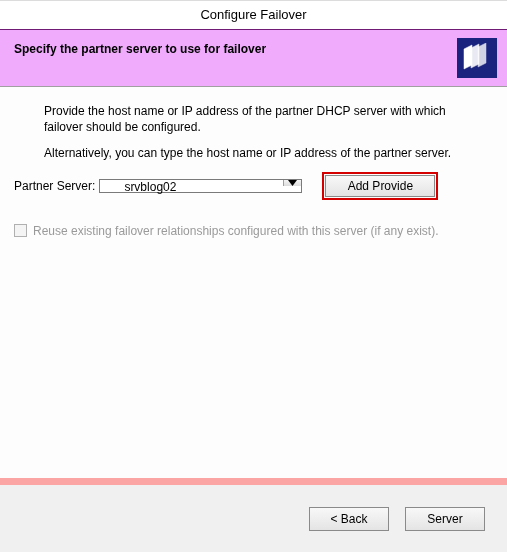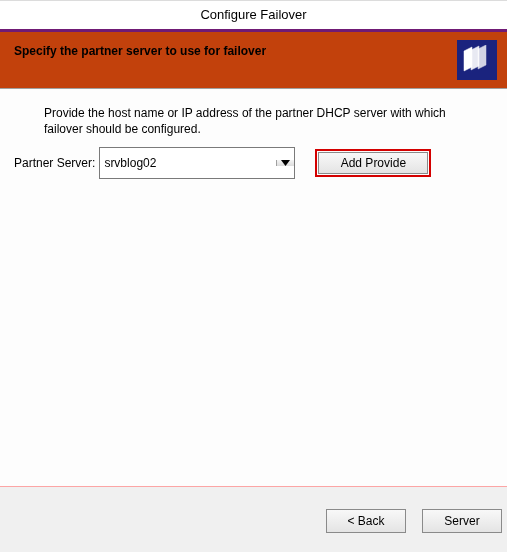--- a/index.html
+++ b/index.html
@@ -23,23 +23,23 @@
   .titlebar {
     height: 28px;
     line-height: 28px;
     text-align: center;
     font-size: 13px;
     color: #000;
     background: #fff;
   }
   .header {
     height: 56px;
-    border-top: 3px solid #701a75;
+    border-top: 1px solid #701a75;
     border-bottom: 1px solid #a0a0a0;
-    background: #c2410c;
+    background: #f0abfc;
     position: relative;
     padding: 0 14px;
   }
   .header-title {
     font-weight: bold;
     font-size: 12px;
     padding-top: 12px;
     display: inline-block;
   }
   .header-icon {
@@ -50,46 +50,47 @@
     height: 40px;
     background: #1a237e;
     display: flex;
     align-items: center;
     justify-content: center;
   }
   .content {
     padding: 16px 24px 0 44px;
     box-sizing: border-box;
     height: 398px;
-    border-bottom: 1px solid #fca5a5;
+    border-bottom: 7px solid #fca5a5;
     background: #fdfdfd;
   }
   .para {
     margin: 0 0 10px 0;
     line-height: 1.35;
     font-size: 12px;
   }
   .row {
     display: flex;
     align-items: center;
     margin-top: 2px;
   }
   .label {
     margin-right: 4px;
     margin-left: -30px;
     font-size: 12px;
   }
   .combo {
     flex: 0 0 196px;
-    height: 32px;
+    height: 14px;
     border: 1px solid #7a7a7a;
     background: #fff;
     display: flex;
-    align-items: center;
-    box-sizing: border-box;
+    align-items: flex-start;
+    box-sizing: border-box;
+    padding-left: 20px;
   }
   .combo-input {
     flex: 1;
     border: none;
     outline: none;
     padding: 0 4px;
     font-family: inherit;
     font-size: 12px;
     background: transparent;
   }
@@ -134,21 +135,21 @@
     background: #f4f4f4;
     margin-right: 6px;
     box-sizing: border-box;
   }
   .footer {
     height: 68px;
     background: #f0f0f0;
     display: flex;
     align-items: center;
     justify-content: flex-end;
-    padding-right: 5px;
+    padding-right: 22px;
     gap: 0;
   }
   .footer .btn {
     min-width: 80px;
     height: 24px;
   }
   .footer .gap { width: 16px; }
 </style>
 </head>
 <body>
@@ -165,38 +166,43 @@
           <path d="M3 6 L11 2 L11 22 L3 26 Z"></path>
           <path d="M10 5 L18 1 L18 21 L10 25 Z" opacity="0.9"></path>
           <path d="M17 4 L25 0 L25 20 L17 24 Z" opacity="0.8"></path>
         </g>
       </svg>
     </div>
   </div>
 
   <div class="content">
     <p class="para">Provide the host name or IP address of the partner DHCP server with which failover should be configured.</p>
+    <p class="para">Alternatively, you can type the host name or IP address of the partner server.</p>
 
     <div class="row">
       <span class="label">Partner Server:</span>
 
       <div class="combo">
         <input class="combo-input" type="text" value="srvblog02" style="">
         <div class="combo-btn">
           <svg width="9" height="6" viewBox="0 0 9 6">
             <path d="M0 0 L9 0 L4.5 6 Z" fill="#000"></path>
           </svg>
         </div>
       </div>
 
       <span class="addserver-wrap">
         <span class="btn" role="button">Add Provide</span>
       </span>
     </div>
 
+    <div class="check-row">
+      <span class="checkbox"></span>
+      <span>Reuse existing failover relationships configured with this server (if any exist).</span>
+    </div>
   </div>
 
   <div class="footer">
     <span class="btn" role="button">&lt; Back</span>
     <span class="gap"></span>
     <span class="btn" role="button">Server</span>
   </div>
 
 </div>
 

